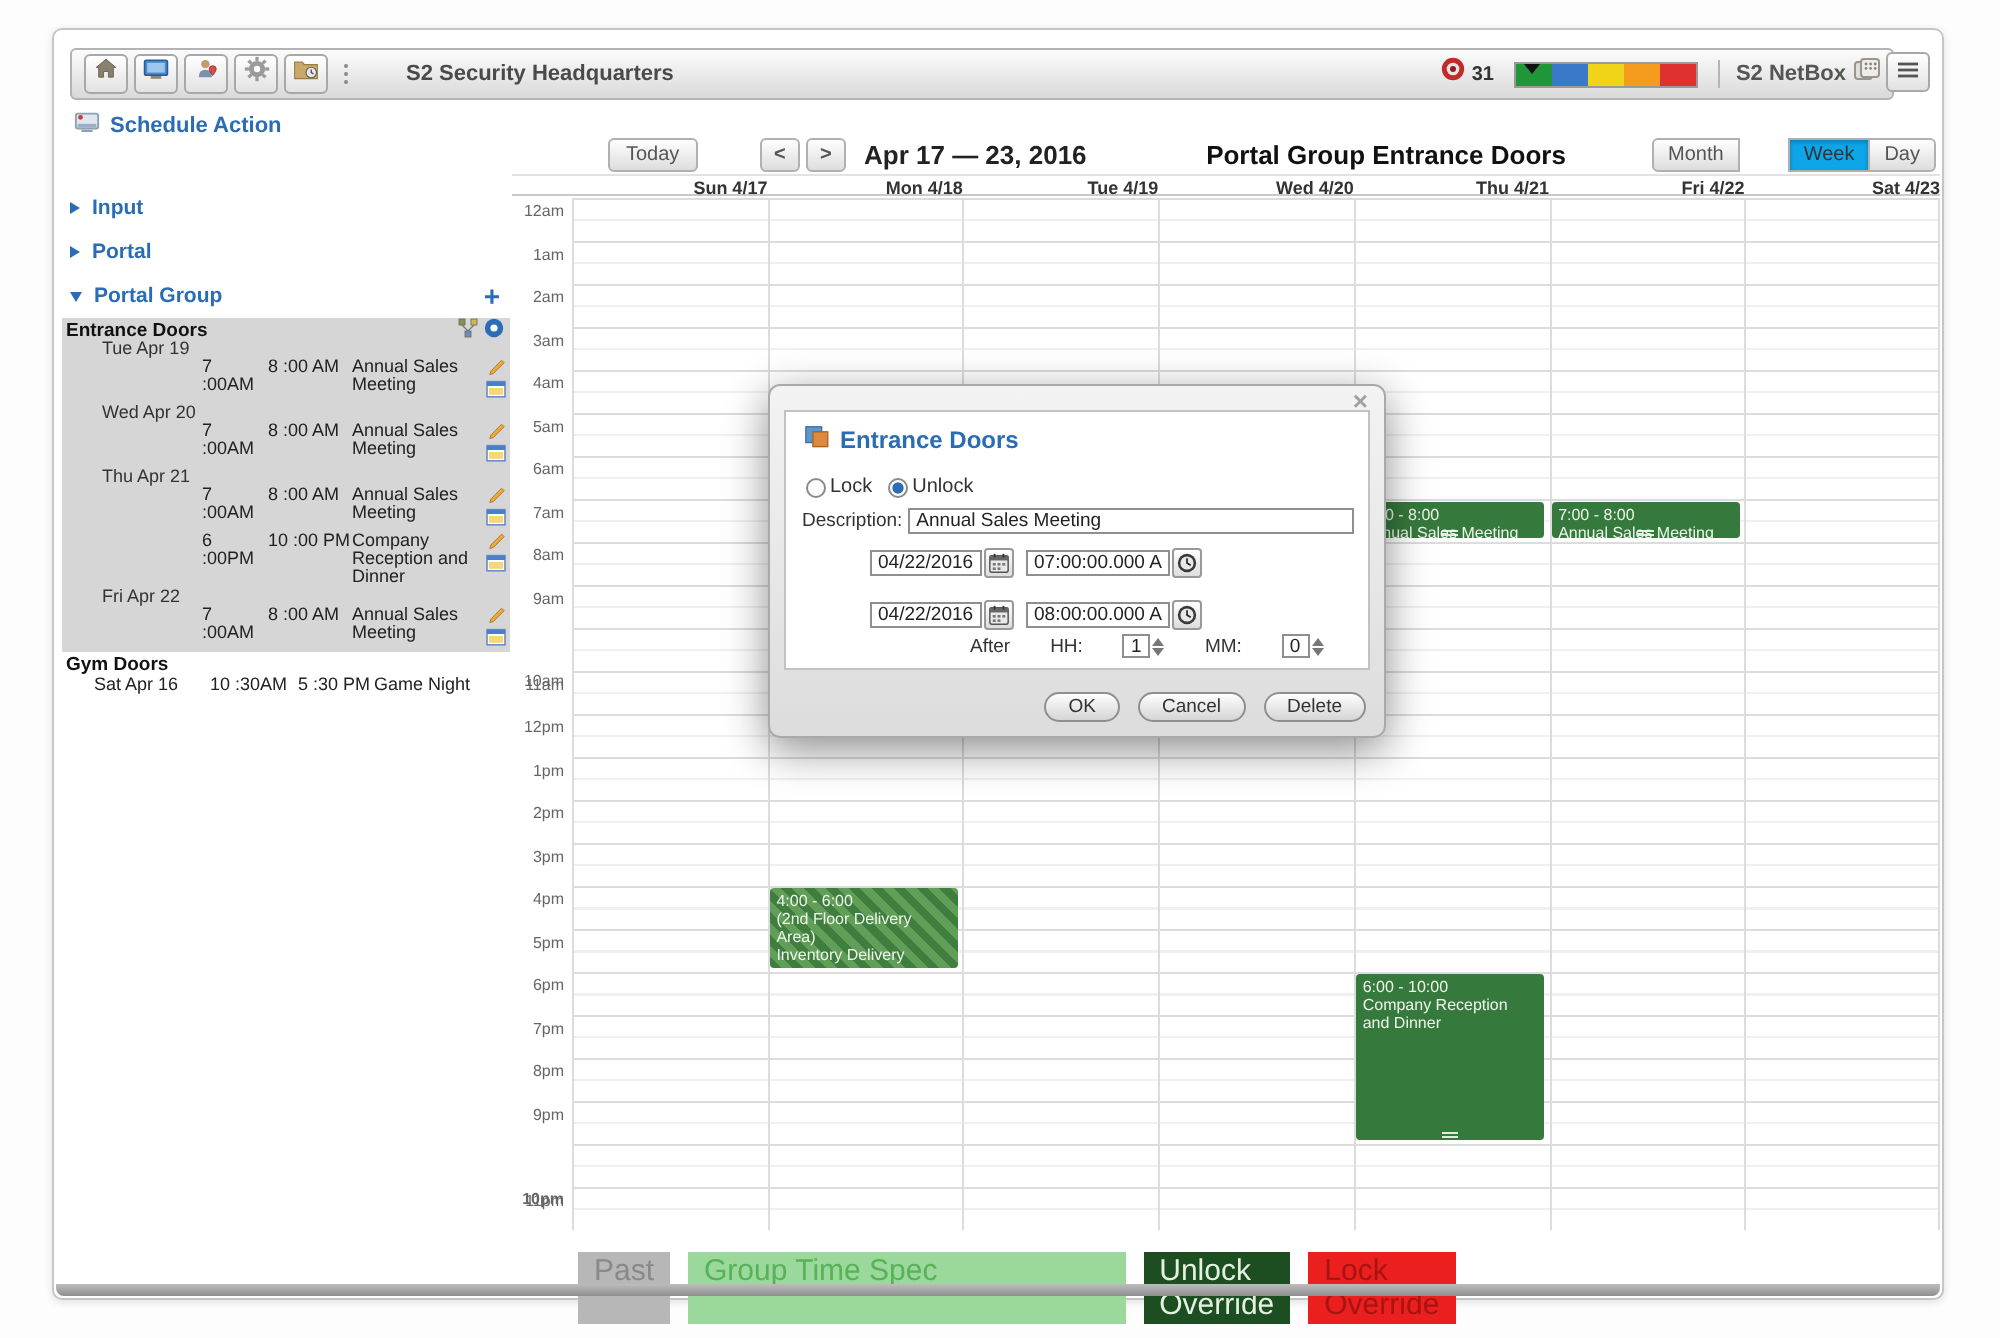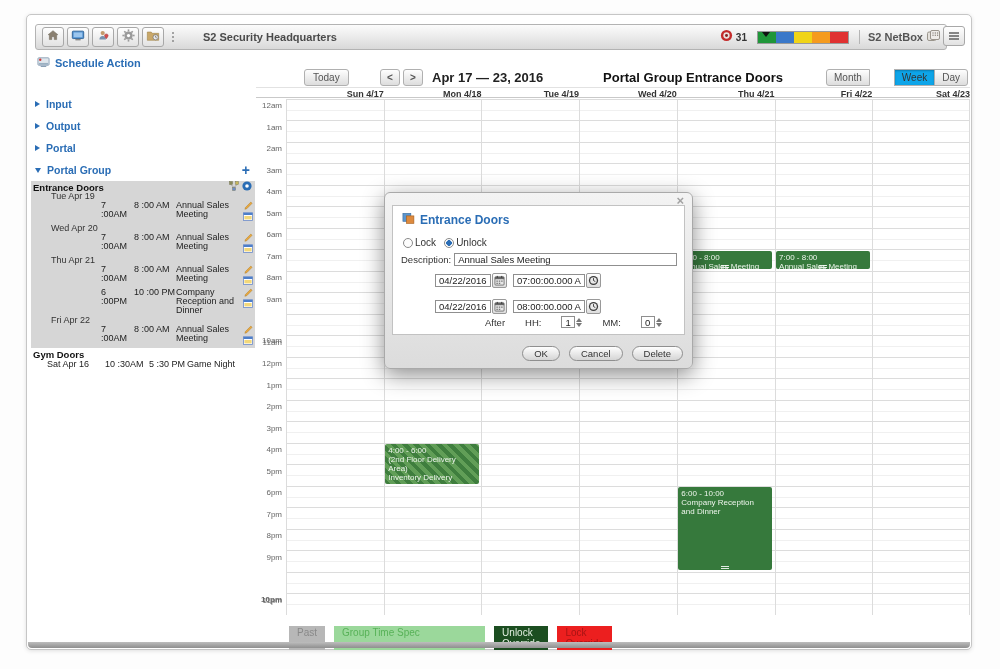--- a/index.html
+++ b/index.html
@@ -74,21 +74,21 @@
      background:repeating-linear-gradient(to bottom,#dcdcdc 0px,#dcdcdc 1px,#ffffff 1px,#ffffff 10.75px,#f0f0f0 10.75px,#f0f0f0 11.75px,#ffffff 11.75px,#ffffff 21.5px); }
   .day-col { position:absolute; top:0; bottom:0; border-left:1px solid #dcdcdc; }
   .day-col.last { border-right:1px solid #dcdcdc; }
   .hour-l { position:absolute; left:0; width:26px; text-align:right; font-size:8px; color:#666; }
   .event { position:absolute; border-radius:2px; background:#36793c; color:#eef5ec; font-size:8px; line-height:9px; padding:2px 3px; overflow:hidden; }
   .event.striped { background:repeating-linear-gradient(45deg,#3f7e3e 0 4px,#619e57 4px 8px); }
   .ev-time { font-size:8px; }
   .ev-handle { position:absolute; bottom:1px; left:50%; margin-left:-4px; width:8px; height:3px;
                border-top:1px solid rgba(255,255,255,.85); border-bottom:1px solid rgba(255,255,255,.85); }
   .legend { position:absolute; left:33px; top:559px; display:flex; gap:9px; }
-  .lg { font-size:10px; padding:1px 8px; }
+  .lg { font-size:15px; padding:1px 8px; }
   .lg.past { background:#b7b7b7; color:#898989; }
   .lg.group { background:#9bd89b; color:#58b258; }
   .lg.unlock { background:#1c4e21; color:#e3f0e2; }
   .lg.lock { background:#ec1f1f; color:#a81414; }
   .bottom-band { position:absolute; left:1px; right:1px; bottom:1px; height:6px; background:linear-gradient(#bdbdbd,#8f8f8f); border-radius:0 0 4px 4px; }
 
   
   .dialog { position:absolute; left:384px; top:192px; width:309px; height:177px; background:linear-gradient(#f3f3f3,#dcdcdc);
             border:1px solid #a9a9a9; border-radius:6px; box-shadow:0 6px 22px rgba(0,0,0,.45); z-index:50; }
   .dlg-close { position:absolute; right:8px; top:0px; font-size:13px; font-weight:bold; color:#a2a2a2; }
@@ -225,24 +225,20 @@
           <rect x="4" y="10.2" width="6" height="1.2" fill="#8aa0b5"></rect>
         </svg></span>
     <span class="t">Schedule Action</span>
   </div>
 
   <div class="sidebar">
     <div id="side-secs">
         <div class="side-sec">
           <span class="chev"></span>
           <span class="sec-label">Input</span>
-        </div>
-        <div class="side-sec">
-          <span class="chev"></span>
-          <span class="sec-label">Output</span>
         </div>
         <div class="side-sec">
           <span class="chev"></span>
           <span class="sec-label">Portal</span>
         </div>
         <div class="side-sec">
           <span class="chev open"></span>
           <span class="sec-label">Portal Group</span>
           <span class="plus">+</span>
         </div>

